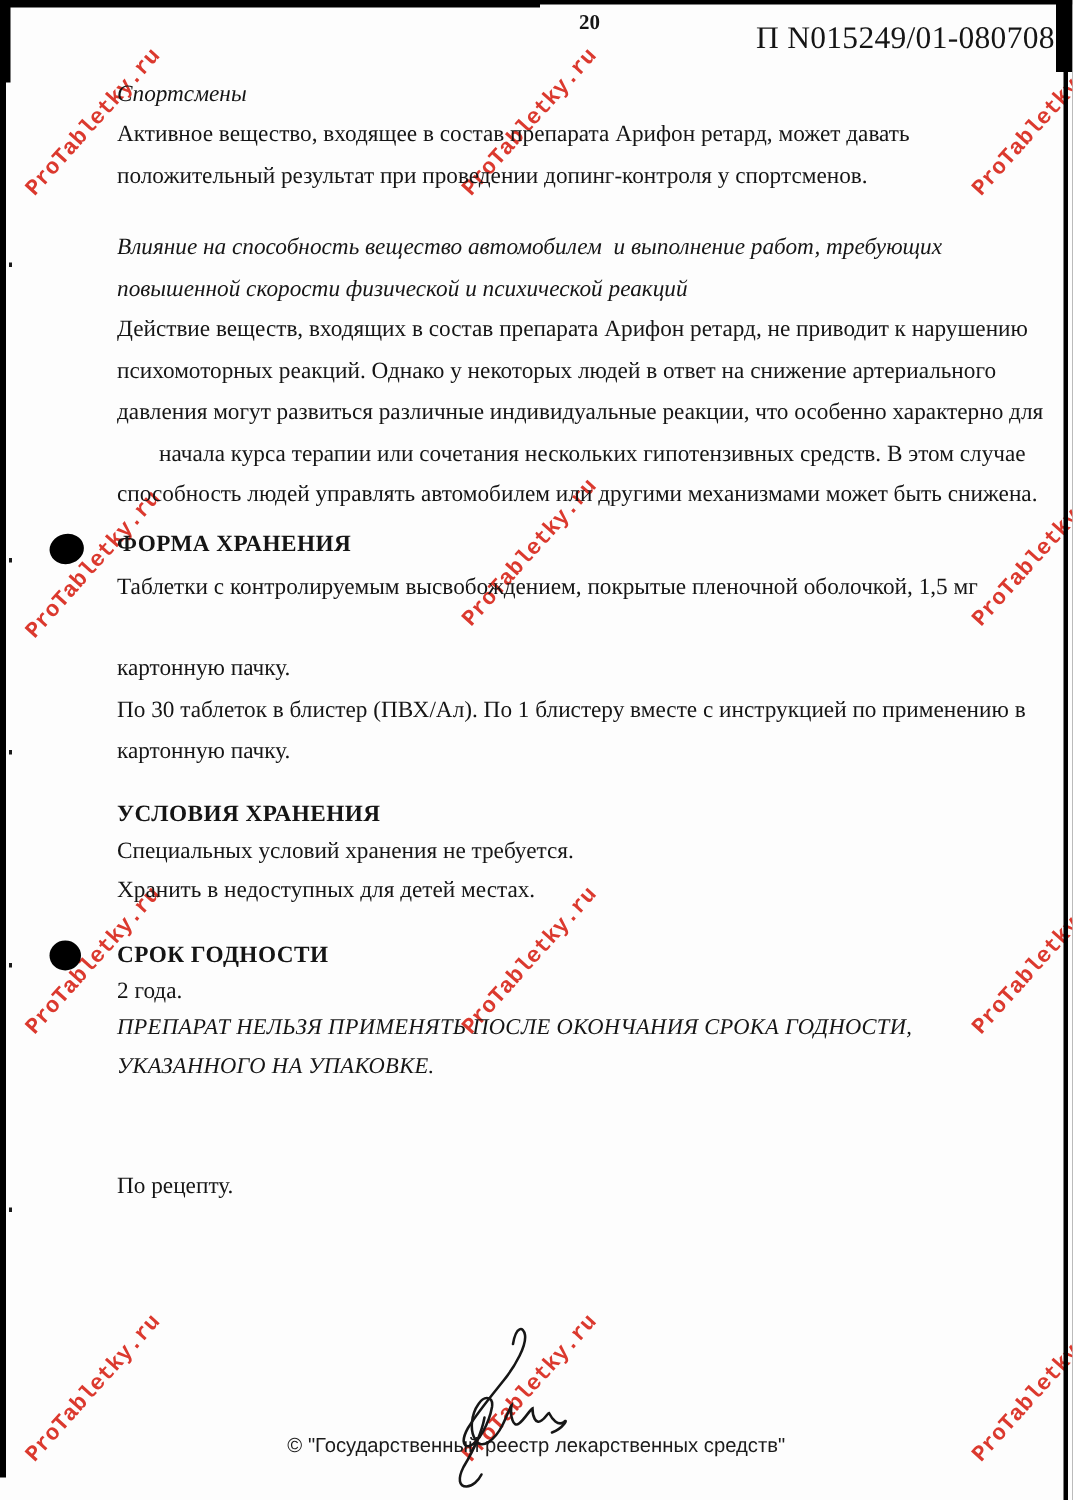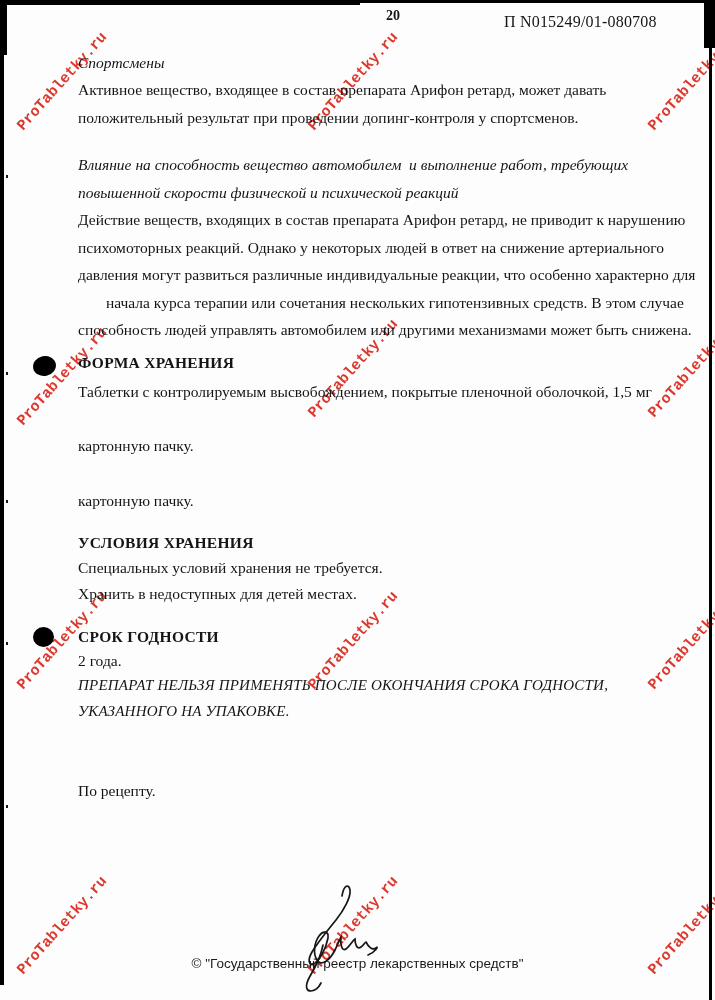--- a/index.html
+++ b/index.html
@@ -7,21 +7,21 @@
     position:relative;width:715px;height:1000px;margin:0 auto;
     background:#fdfdfd;overflow:hidden;
     font-family:"Liberation Serif","DejaVu Serif",serif;color:#151515;
   }
   
   .edge{position:absolute;background:#000;z-index:6;}
   .speck{position:absolute;background:#1a1a1a;width:2px;height:3px;z-index:6;}
   
   .pageno{position:absolute;top:8px;left:340px;width:60px;text-align:right;
     font-size:14px;font-weight:bold;z-index:3;}
-  .regno{position:absolute;top:13px;left:504px;font-size:16px;letter-spacing:.2px;z-index:3;}
+  .regno{position:absolute;top:13px;left:504px;font-size:21px;letter-spacing:.2px;z-index:3;}
   
   .ln{position:absolute;left:78px;font-size:15.5px;line-height:1;white-space:pre;z-index:3;}
   .it{font-style:italic;}
   .hd{font-weight:bold;letter-spacing:.3px;}
   .itc{font-style:italic;font-size:15px;letter-spacing:.2px;}
   
   .bullet{position:absolute;background:#000;border-radius:50%;z-index:4;}
   .b1{left:33px;top:356px;width:23px;height:20px;transform:rotate(-12deg);}
   .b2{left:33px;top:627px;width:21px;height:20px;}
   
@@ -77,20 +77,21 @@
   <div class="ln" style="top:212px;">Действие веществ, входящих в состав препарата Арифон ретард, не приводит к нарушению</div>
   <div class="ln" style="top:240px;">психомоторных реакций. Однако у некоторых людей в ответ на снижение артериального</div>
   <div class="ln" style="top:267px;">давления могут развиться различные индивидуальные реакции, что особенно характерно для</div>
   <div class="ln" style="top:295px;margin-left:28px;">начала курса терапии или сочетания нескольких гипотензивных средств. В этом случае</div>
   <div class="ln" style="top:322px;">способность людей управлять автомобилем или другими механизмами может быть снижена.</div>
 
   <div class="bullet b1"></div>
   <div class="ln hd" style="top:355px;">ФОРМА ХРАНЕНИЯ</div>
   <div class="ln" style="top:384px;">Таблетки с контролируемым высвобождением, покрытые пленочной оболочкой, 1,5 мг</div>
   <div class="ln" style="top:438px;">картонную пачку.</div>
+  <div class="ln" style="top:466px;">По 30 таблеток в блистер (ПВХ/Ал). По 1 блистеру вместе с инструкцией по применению в</div>
   <div class="ln" style="top:493px;">картонную пачку.</div>
 
   <div class="ln hd" style="top:535px;">УСЛОВИЯ ХРАНЕНИЯ</div>
   <div class="ln" style="top:560px;">Специальных условий хранения не требуется.</div>
   <div class="ln" style="top:586px;">Хранить в недоступных для детей местах.</div>
 
   <div class="bullet b2"></div>
   <div class="ln hd" style="top:629px;">СРОК ГОДНОСТИ</div>
   <div class="ln" style="top:653px;">2 года.</div>
   <div class="ln itc" style="top:678px;">ПРЕПАРАТ НЕЛЬЗЯ ПРИМЕНЯТЬ ПОСЛЕ ОКОНЧАНИЯ СРОКА ГОДНОСТИ,</div>

